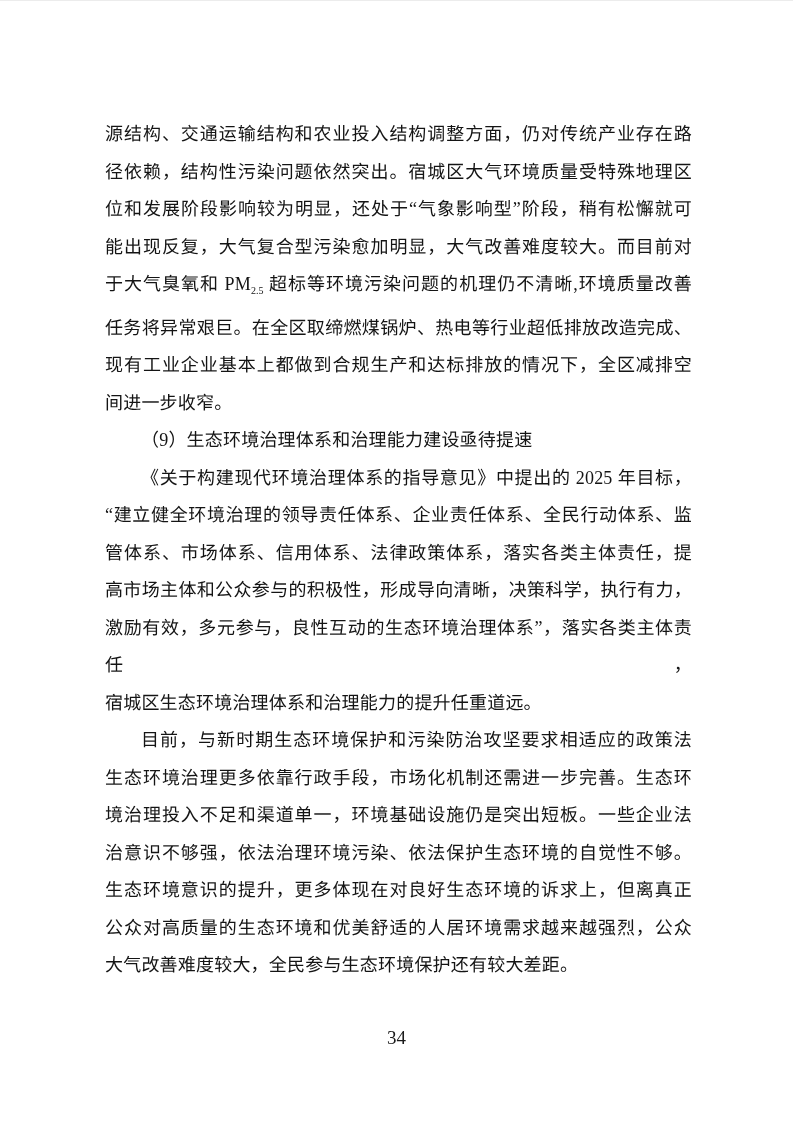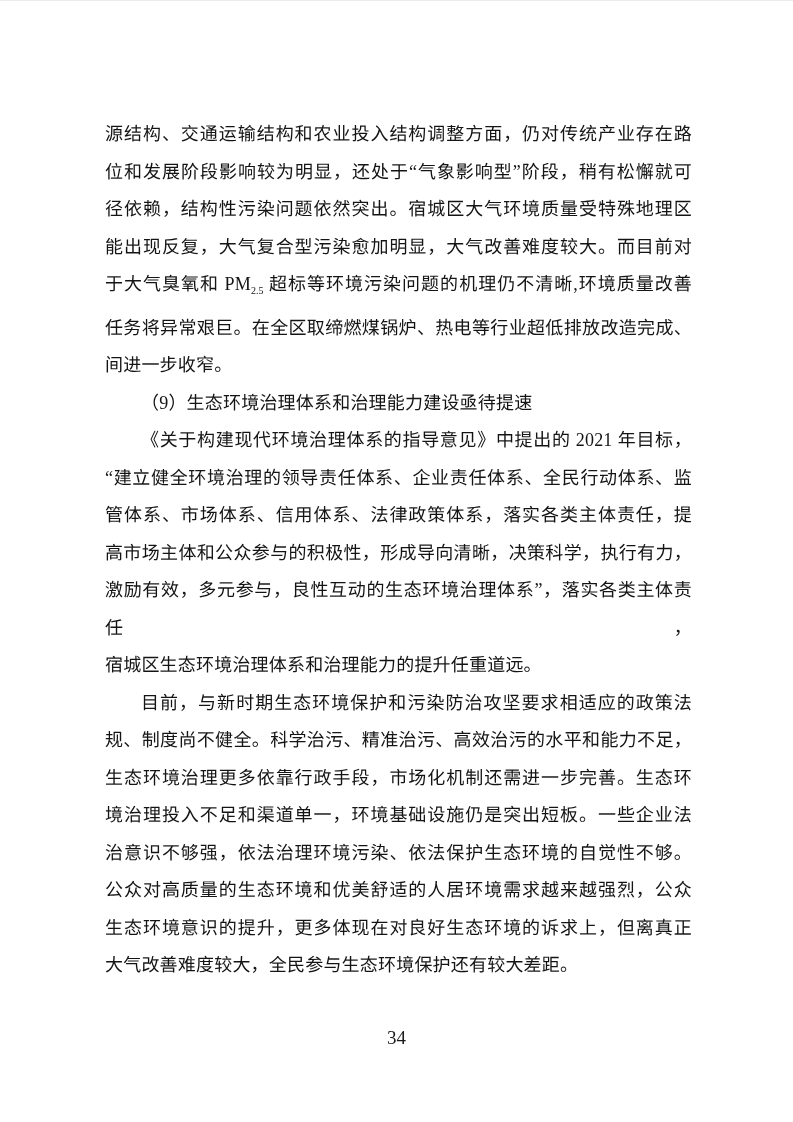--- a/index.html
+++ b/index.html
@@ -55,43 +55,43 @@
     color: #1a1a1a;
   }
 </style>
 </head>
 <body>
 
 <div class="page">
   <div class="text-block">
       <div>
         <div class="line fill">源结构、交通运输结构和农业投入结构调整方面，仍对传统产业存在路</div>
+        <div class="line fill">径依赖，结构性污染问题依然突出。宿城区大气环境质量受特殊地理区</div>
         <div class="line fill">位和发展阶段影响较为明显，还处于“气象影响型”阶段，稍有松懈就可</div>
-        <div class="line fill">径依赖，结构性污染问题依然突出。宿城区大气环境质量受特殊地理区</div>
         <div class="line fill">能出现反复，大气复合型污染愈加明显，大气改善难度较大。而目前对</div>
         <div class="line fill"><span>于大气臭氧和 PM</span><span class="sub">2.5</span><span> 超标等环境污染问题的机理仍不清晰,环境质量改善</span></div>
         <div class="line fill">任务将异常艰巨。在全区取缔燃煤锅炉、热电等行业超低排放改造完成、</div>
+        <div class="line fill">现有工业企业基本上都做到合规生产和达标排放的情况下，全区减排空</div>
         <div class="line">间进一步收窄。</div>
       </div>
       <div>
         <div class="line indent">（9）生态环境治理体系和治理能力建设亟待提速</div>
       </div>
       <div>
-        <div class="line fill indent">《关于构建现代环境治理体系的指导意见》中提出的 2021 年目标，</div>
+        <div class="line fill indent">《关于构建现代环境治理体系的指导意见》中提出的 2025 年目标，</div>
         <div class="line fill">“建立健全环境治理的领导责任体系、企业责任体系、全民行动体系、监</div>
         <div class="line fill">管体系、市场体系、信用体系、法律政策体系，落实各类主体责任，提</div>
         <div class="line fill">高市场主体和公众参与的积极性，形成导向清晰，决策科学，执行有力，</div>
         <div class="line fill">激励有效，多元参与，良性互动的生态环境治理体系”，落实各类主体责任，</div>
         <div class="line">宿城区生态环境治理体系和治理能力的提升任重道远。</div>
       </div>
       <div>
         <div class="line fill indent">目前，与新时期生态环境保护和污染防治攻坚要求相适应的政策法</div>
-        <div class="line fill">规、制度尚不健全。科学治污、精准治污、高效治污的水平和能力不足，</div>
         <div class="line fill">生态环境治理更多依靠行政手段，市场化机制还需进一步完善。生态环</div>
         <div class="line fill">境治理投入不足和渠道单一，环境基础设施仍是突出短板。一些企业法</div>
         <div class="line fill">治意识不够强，依法治理环境污染、依法保护生态环境的自觉性不够。</div>
+        <div class="line fill">生态环境意识的提升，更多体现在对良好生态环境的诉求上，但离真正</div>
         <div class="line fill">公众对高质量的生态环境和优美舒适的人居环境需求越来越强烈，公众</div>
-        <div class="line fill">生态环境意识的提升，更多体现在对良好生态环境的诉求上，但离真正</div>
         <div class="line">大气改善难度较大，全民参与生态环境保护还有较大差距。</div>
       </div>
     </div>
   <div class="page-number">34</div>
 </div>
 
 </body></html>

